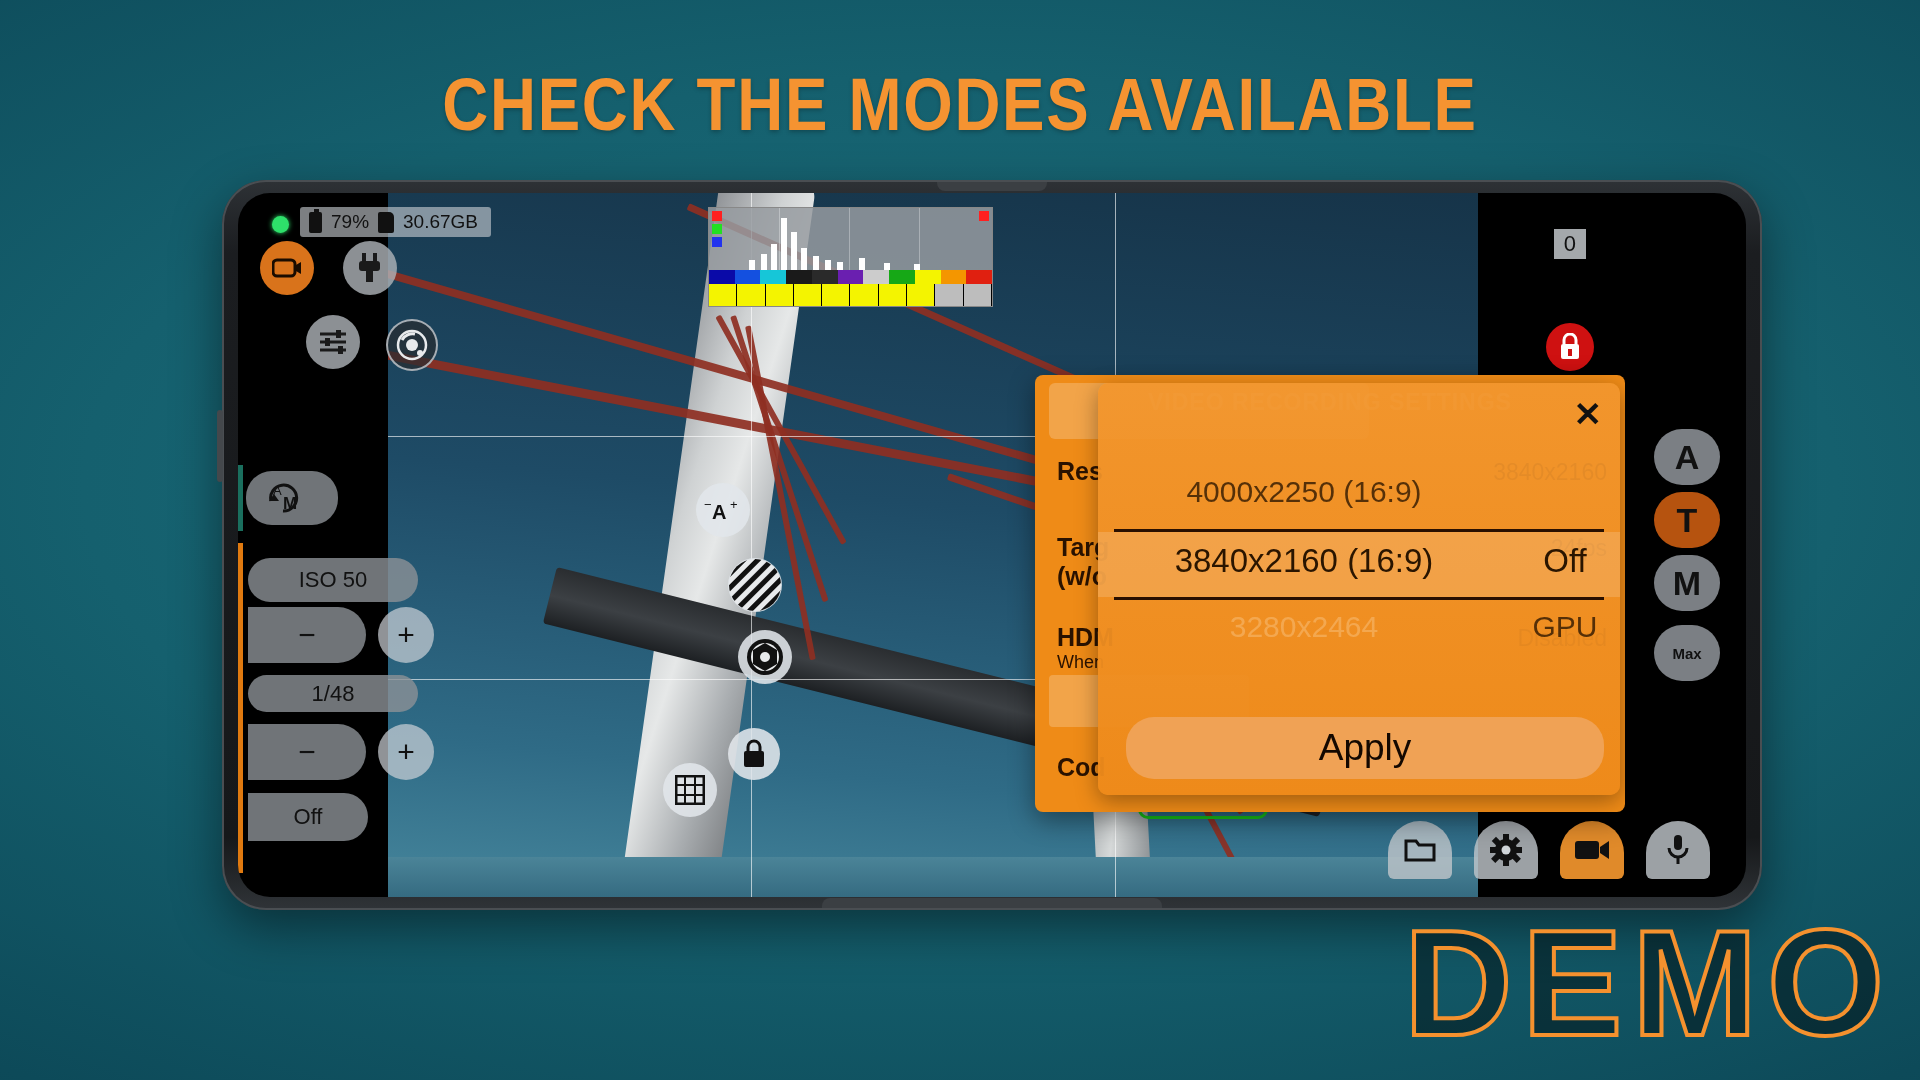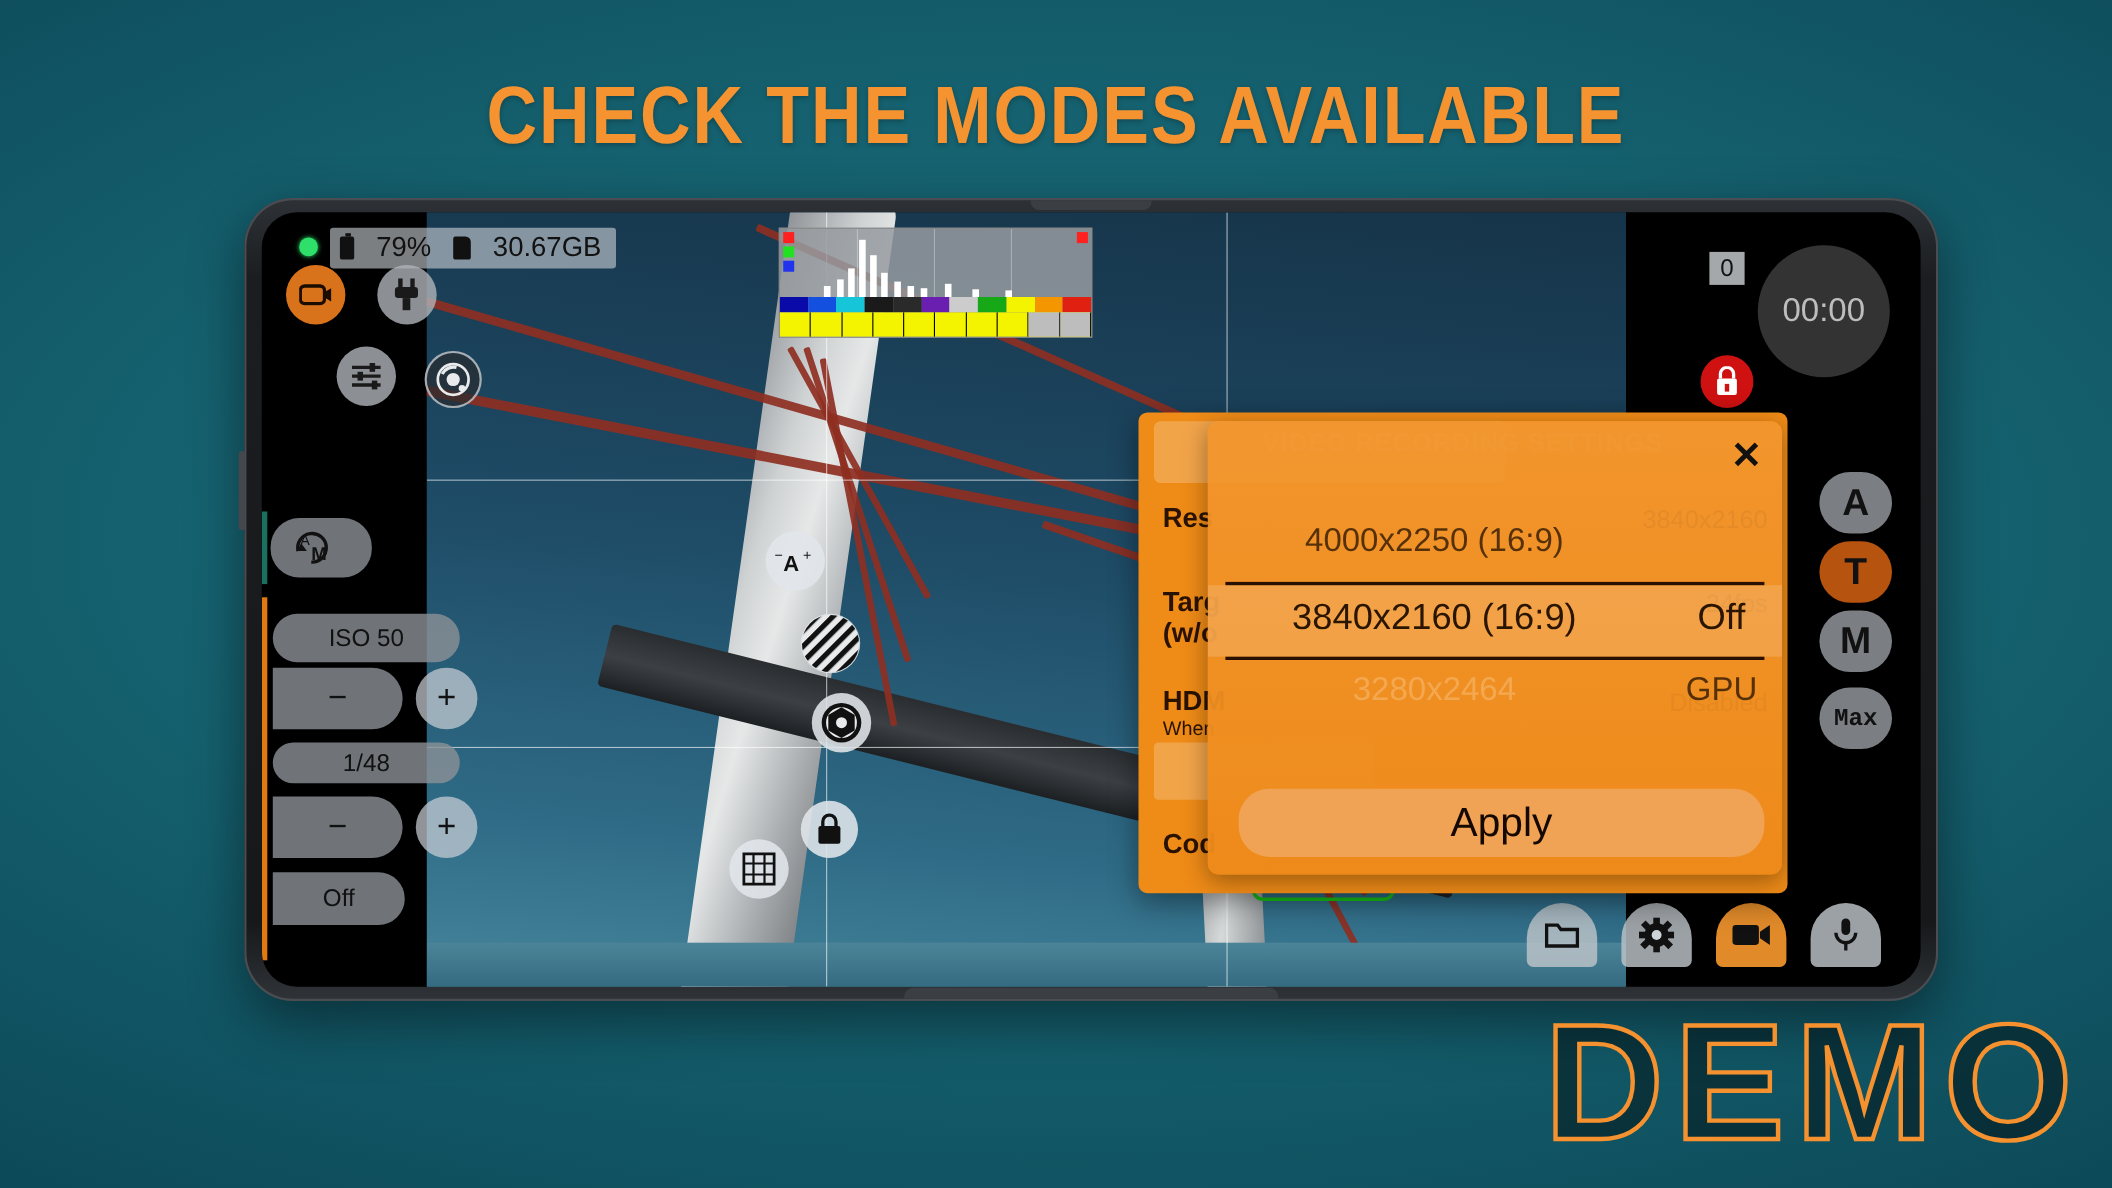--- a/index.html
+++ b/index.html
@@ -98,24 +98,24 @@
   }
 
   
   .grid-line { position: absolute; background: rgba(255,255,255,.62); }
   .grid-v { width: 1px; height: 100%; top: 0; }
   .grid-h { height: 1px; width: 100%; left: 0; }
 
   
   .status-bar {
     position: absolute; left: 62px; top: 14px;
-    display: flex; align-items: center; gap: 20px;
+    display: flex; align-items: center; gap: 9px;
     background: rgba(200,205,210,.62);
     padding: 4px 13px 4px 9px; border-radius: 3px;
-    font-size: 25px; color: #111;
+    font-size: 19px; color: #111;
   }
   .green-dot {
     position: absolute; left: 34px; top: 23px;
     width: 17px; height: 17px; border-radius: 50%;
     background: #2ee06a; box-shadow: 0 0 5px #2ee06a;
   }
   .batt-icon { width: 13px; height: 21px; border: 2px solid #111; border-radius: 2px; position: relative; background:#111;}
   .batt-icon::after { content:""; position:absolute; left:3px; top:-5px; width:5px; height:3px; background:#111; }
   .sd-icon { width: 16px; height: 21px; background: #111; border-radius: 2px 5px 2px 2px; }
 
@@ -167,21 +167,21 @@
 
   
   .side-pill {
     position: absolute; right: 26px;
     width: 66px; height: 56px; border-radius: 28px;
     background: rgba(140,145,150,.88);
     display:flex; align-items:center; justify-content:center;
     color:#111; font-size: 34px; font-weight: bold;
   }
   .side-pill.active { background: #b6530f; }
-  .side-pill.small { font-size: 22px; font-family: Liberation Mono, monospace; }
+  .side-pill.small { font-size: 15px; }
 
   
   .timer-circle {
     position: absolute; right: 28px; top: 30px;
     width: 120px; height: 120px; border-radius: 50%;
     background: rgba(70,70,70,.72);
     display:flex; align-items:center; justify-content:center;
     color: rgba(220,220,220,.82); font-size: 30px;
   }
   .zero-badge {
@@ -498,21 +498,20 @@
     </div>
 
     <div class="info-overlay">
       <div>24fps, 3840x2160, HEVC, 10bit, 100*²Mbps;</div>
       <div>320kbps;</div>
     </div>
 
     <div class="focus-box"></div>
     <div class="processing-label">Processing...</div>
 
-    <div class="timer-circle">00:00</div>
     <div class="zero-badge">0</div>
     <div class="lock-badge">
       <svg width="24" height="28" viewBox="0 0 24 28">
         <path d="M6 11 L6 7 A6 6 0 0 1 18 7 L18 11" fill="none" stroke="#fff" stroke-width="3"></path>
         <rect x="3" y="11" width="18" height="15" rx="2" fill="#fff"></rect>
         <rect x="10" y="16" width="4" height="7" fill="#cf1111"></rect>
       </svg>
     </div>
 
     <div class="side-pill" style="top:236px;">

